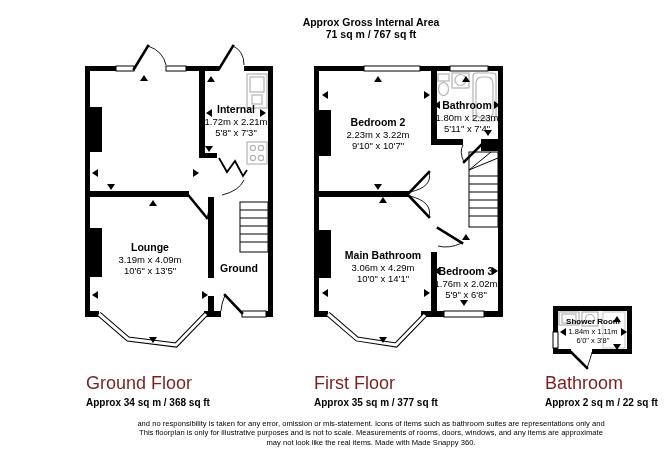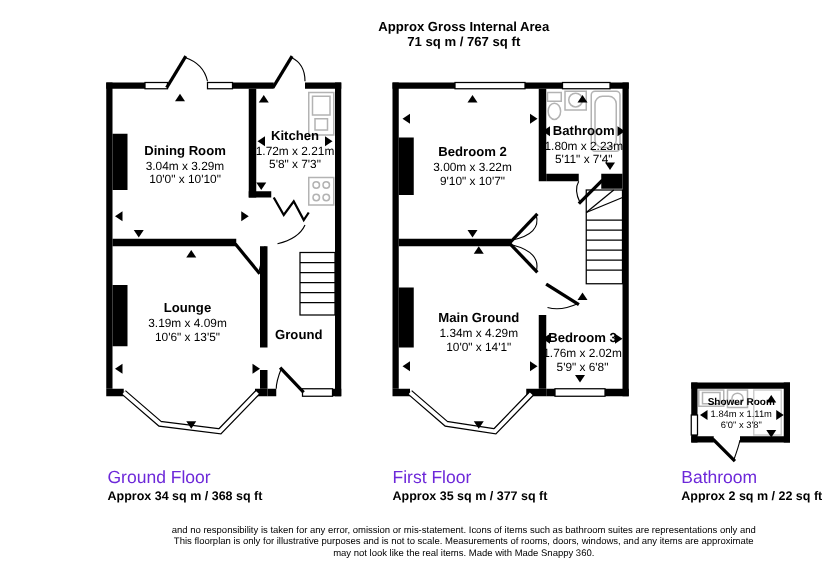--- a/index.html
+++ b/index.html
@@ -20,21 +20,21 @@
   .title{position:absolute;top:16px;left:0;width:670px;text-align:center;
          font-weight:bold;font-size:10.5px;line-height:12px;}
   .room-label{position:absolute;transform:translate(-50%,-50%);text-align:center;
               white-space:nowrap;line-height:11.5px;}
   .rname{font-weight:bold;font-size:10.5px;}
   .rdim{font-size:9.5px;}
   .small-label{line-height:9.5px;}
   .small-label .rname{font-size:8px;}
   .small-label .rdim{font-size:7.5px;}
   .floor-caption{position:absolute;}
-  .fname{font-size:14px;color:#6d28d9;}
+  .fname{font-size:18px;color:#7f1d1d;}
   .farea{font-size:10px;font-weight:bold;color:#000;margin-top:3px;}
   .footer{position:absolute;top:419px;left:35px;width:600px;text-align:center;
           font-size:7.6px;line-height:9.4px;color:#000;}
 </style>
 </head>
 <body>
 
 <div id="canvas">
 
   <svg width="670" height="454" viewBox="0 0 670 454">
@@ -214,57 +214,52 @@
         <polygon class="arrow" points="577,344 585,344 581,350"></polygon>
       </g>
     </g>
   </svg>
 
   <div class="title">
     <div>Approx Gross Internal Area</div>
     <div>71 sq m / 767 sq ft</div>
   </div>
 
-  <div class="room-label" style="left:112px;top:133px">
-    <div class="rname">Dining Room</div>
-    <div class="rdim">3.04m x 3.29m</div>
-    <div class="rdim">10'0" x 10'10"</div>
-  </div>
 
   <div class="room-label" style="left:200px;top:121px">
-    <div class="rname">Kitchen</div>
+    <div class="rname">Internal</div>
     <div class="rdim">1.72m x 2.21m</div>
     <div class="rdim">5'8" x 7'3"</div>
   </div>
 
   <div class="room-label" style="left:114px;top:259px">
     <div class="rname">Lounge</div>
     <div class="rdim">3.19m x 4.09m</div>
     <div class="rdim">10'6" x 13'5"</div>
   </div>
 
   <div class="room-label" style="left:203px;top:269px">
     <div class="rname">Ground</div>
   </div>
 
   <div class="room-label" style="left:342px;top:134px">
     <div class="rname">Bedroom 2</div>
-    <div class="rdim">3.00m x 3.22m</div>
+    <div class="rdim">2.23m x 3.22m</div>
     <div class="rdim">9'10" x 10'7"</div>
   </div>
 
   <div class="room-label" style="left:431px;top:117px">
     <div class="rname">Bathroom</div>
     <div class="rdim">1.80m x 2.23m</div>
     <div class="rdim">5'11" x 7'4"</div>
   </div>
 
   <div class="room-label" style="left:347px;top:267px">
-    <div class="rname">Main Ground</div>
-    <div class="rdim">1.34m x 4.29m</div>
+    <div class="rname">Main Bathroom</div>
+    <div class="rdim">3.06m x 4.29m</div>
     <div class="rdim">10'0" x 14'1"</div>
   </div>
 
   <div class="room-label" style="left:430px;top:283px">
     <div class="rname">Bedroom 3</div>
     <div class="rdim">1.76m x 2.02m</div>
     <div class="rdim">5'9" x 6'8"</div>
   </div>
 
   <div class="room-label small-label" style="left:557px;top:331px">

